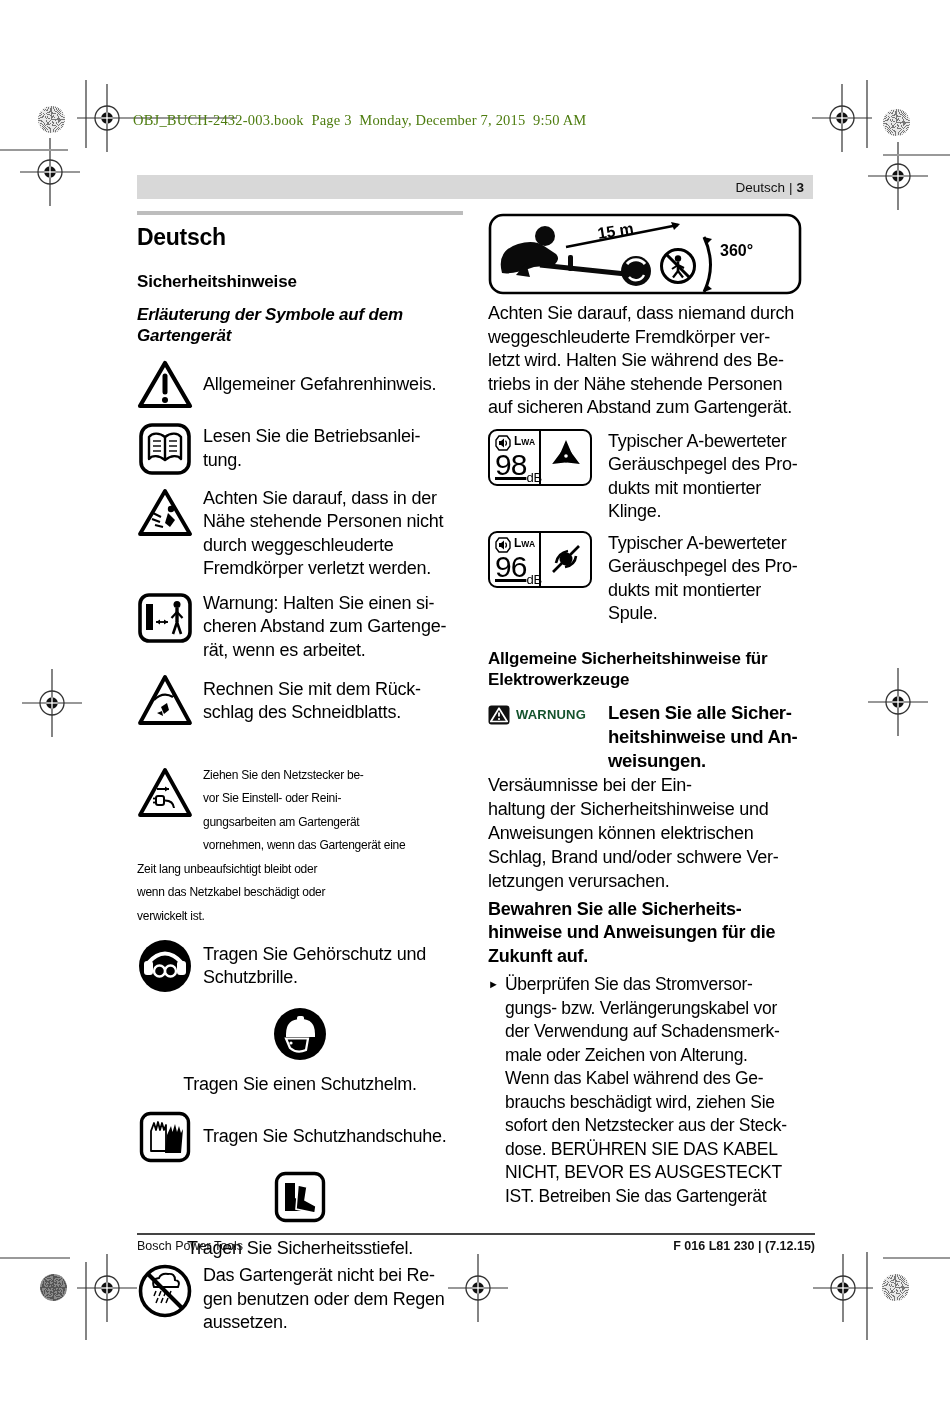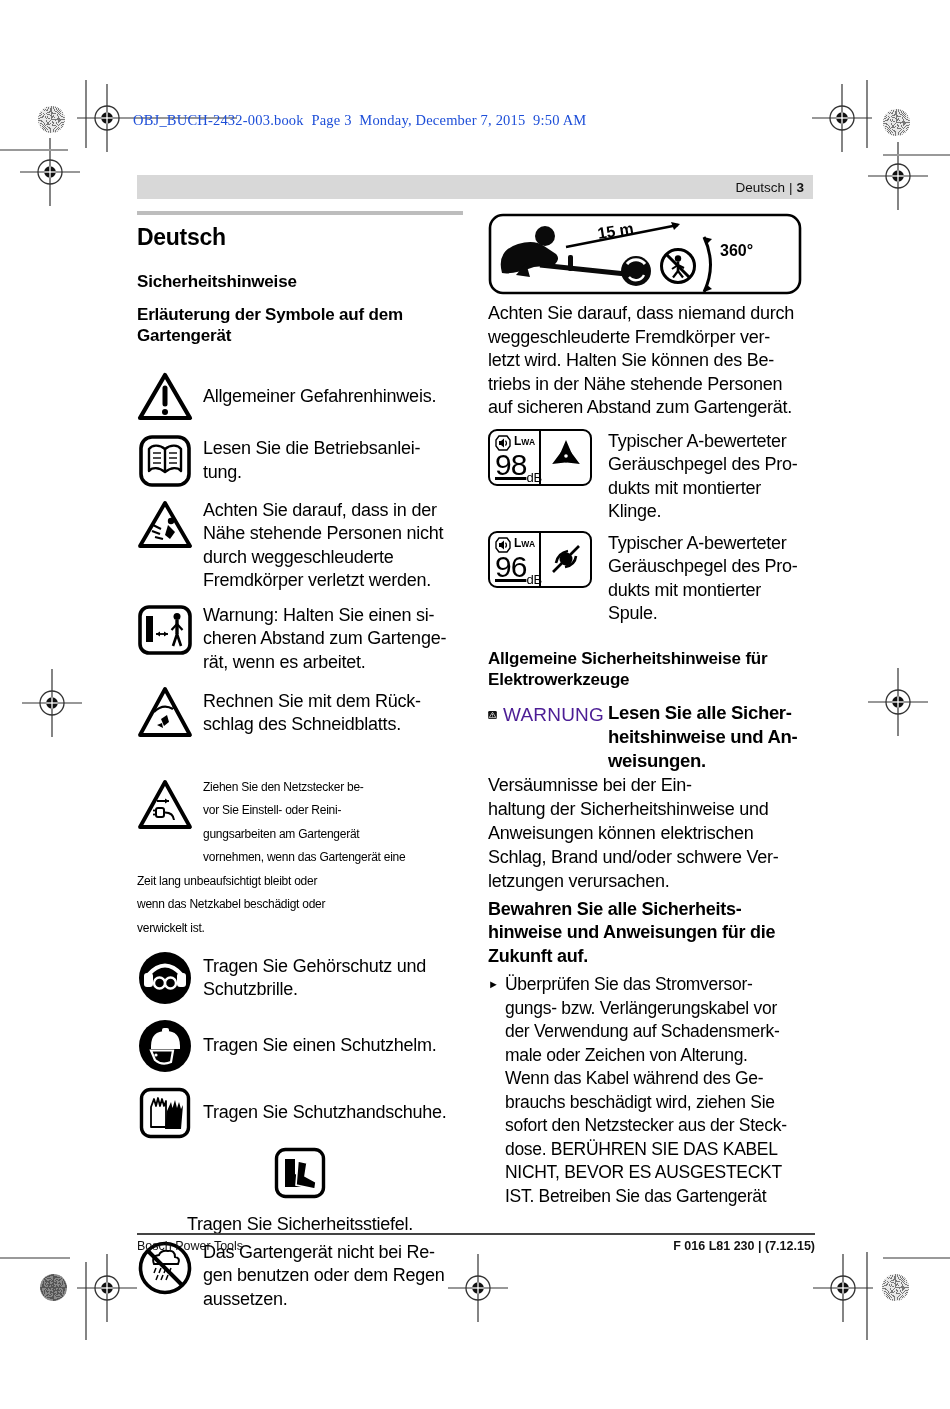--- a/index.html
+++ b/index.html
@@ -12,21 +12,21 @@
 
   
   .reg-overlay { position:absolute; left:0; top:0; width:950px; height:1409px; pointer-events:none; }
   .sb { position:absolute; width:27px; height:27px; border-radius:50%;
         background:repeating-conic-gradient(#777 0deg 3deg, #e9e9e9 3deg 8deg); }
   .sb.dark { background:repeating-conic-gradient(#555 0deg 2deg, #8a8a8a 2deg 5deg); }
 
   
   .print-header {
     position:absolute; left:133px; top:112px;
-    font-family:"Liberation Serif", serif; font-size:14.5px; color:#1d4ed8; letter-spacing:.2px;
+    font-family:"Liberation Serif", serif; font-size:14.5px; color:#4d7c0f; letter-spacing:.2px;
     white-space:pre;
   }
   .page-bar {
     position:absolute; left:137px; top:175px; width:676px; height:24px; background:#d8d8d8;
     display:flex; justify-content:flex-end; align-items:center; padding-right:9px;
     font-size:13.5px; color:#111;
   }
   .page-bar .pipe { margin:0 4px; font-weight:400; }
   .page-bar .pg { font-weight:700; }
   .footer-rule { position:absolute; left:137px; top:1233px; width:678px; height:1.5px; background:#444; }
@@ -63,21 +63,21 @@
   .nb-right { flex:1; display:flex; align-items:center; justify-content:center; }
   .lwa { font-size:12px; font-weight:700; display:flex; align-items:flex-start; gap:3px; line-height:12px; }
   .lwa .sub { font-size:8.5px; margin-top:4px; }
   .val { font-size:30px; line-height:27px; letter-spacing:-1px; white-space:nowrap;text-decoration:underline; }
   .val .unit { font-size:13px; letter-spacing:0; }
   .noise-txt { padding-top:1px; }
 
   
   .warn-p { font-size:18px; line-height:24px; white-space:pre-line; letter-spacing:-.25px; margin-bottom:5px; }
   .warn-badge { float:left; width:116px; height:24px; margin:2px 4px 26px 0; display:flex; align-items:center; gap:6px; }
-  .warn-badge .wlabel { font-size:19px; font-weight:400; color:#4c1d95; letter-spacing:.2px; }
+  .warn-badge .wlabel { font-size:13px; font-weight:700; color:#14532d; letter-spacing:.2px; }
   .warn-bold { font-weight:700; font-size:18.5px; letter-spacing:-.3px; }
   .bold-p { font-weight:700; font-size:18px; line-height:23.5px; white-space:pre-line; letter-spacing:-.25px; margin-bottom:5px; }
 
   
   .bullet-row { display:flex; }
   .bullet-mk { flex:0 0 17px; font-size:11px; padding-top:5px; }
   .bullet-tx { font-size:17.5px; line-height:23.5px; white-space:pre-line; letter-spacing:-.3px; }
 
   svg { display:block; }
 </style>
@@ -126,21 +126,21 @@
   <div class="page-bar">
     <span>Deutsch</span>
       <span class="pipe">|</span>
       <span class="pg">3</span>
   </div>
 
   <div class="col-left">
     <div class="title-rule"></div>
     <h1>Deutsch</h1>
     <div class="h2" style="margin-bottom:11px;">Sicherheitshinweise</div>
-    <div class="h2" style="margin-bottom:24px;">Erläuterung der Symbole auf dem
+    <div class="h2" style="margin-bottom:12px;font-style:italic;">Erläuterung der Symbole auf dem
 Gartengerät</div>
 
     <div class="sym-row center">
       <span class="ic">
         <svg width="56" height="52" viewBox="0 0 56 52">
           <path d="M28,4 L53,47 L3,47 Z" fill="none" stroke="#000" stroke-width="4.2" stroke-linejoin="round"></path>
           <line x1="28" y1="17" x2="28" y2="33" stroke="#000" stroke-width="5" stroke-linecap="round"></line>
           <circle cx="28" cy="41" r="3" fill="#000"></circle>
         </svg>
       </span>
@@ -244,21 +244,21 @@
           <rect x="39" y="22" width="9" height="14" rx="3" fill="#fff"></rect>
           <circle cx="21.5" cy="32" r="5.5" fill="none" stroke="#fff" stroke-width="2.4"></circle>
           <circle cx="32.5" cy="32" r="5.5" fill="none" stroke="#fff" stroke-width="2.4"></circle>
           <line x1="26" y1="31" x2="28" y2="31" stroke="#fff" stroke-width="2"></line>
         </svg>
       </span>
       <span class="body-txt">Tragen Sie Gehörschutz und
 Schutzbrille.</span>
     </div>
 
-    <div class="sym-row center" style="margin-bottom:14px;">
+    <div class="sym-row center" style="margin-bottom:14px;flex-direction:column;">
       <span class="ic">
         <svg width="54" height="54" viewBox="0 0 54 54">
           <circle cx="27" cy="27" r="26" fill="#000"></circle>
           <path d="M13,27 Q13,12 28,12 Q42,12 42,27 L42,30 L13,30 Z" fill="#fff"></path>
           <rect x="24" y="9" width="7" height="5" rx="2" fill="#fff"></rect>
           <path d="M13,31.5 L35,31.5 L33,43 Q24,47 17,41 Z" fill="none" stroke="#fff" stroke-width="2.2"></path>
           <circle cx="18" cy="36" r="1.6" fill="#fff"></circle>
         </svg>
       </span>
       <span class="body-txt">Tragen Sie einen Schutzhelm.</span>
@@ -343,21 +343,21 @@
           <line x1="78" y1="34" x2="190" y2="12" stroke="#000" stroke-width="2.4"></line>
           <path d="M192,11 l-9,-2 l3,8 Z" fill="#000"></path>
         </g>
         <text x="110" y="23" font-size="16" font-weight="bold" font-family="Liberation Sans, sans-serif" transform="rotate(-9 130 22)">15 m</text>
         <text x="232" y="43" font-size="16" font-weight="bold" font-family="Liberation Sans, sans-serif">360°</text>
       </svg>
     </div>
 
     <p class="body-txt cap">Achten Sie darauf, dass niemand durch
 weggeschleuderte Fremdkörper ver-
-letzt wird. Halten Sie können des Be-
+letzt wird. Halten Sie während des Be-
 triebs in der Nähe stehende Personen
 auf sicheren Abstand zum Gartengerät.</p>
 
     <div class="noise-row">
       <div class="noise-box">
         <div class="nb-left">
           <div class="lwa">
             <span>
                 <svg width="16" height="16" viewBox="0 0 16 16">
               <path d="M4,1 L12,1 L15,5 L15,11 L12,15 L4,15 L1,11 L1,5 Z" fill="none" stroke="#000" stroke-width="1.4"></path>

